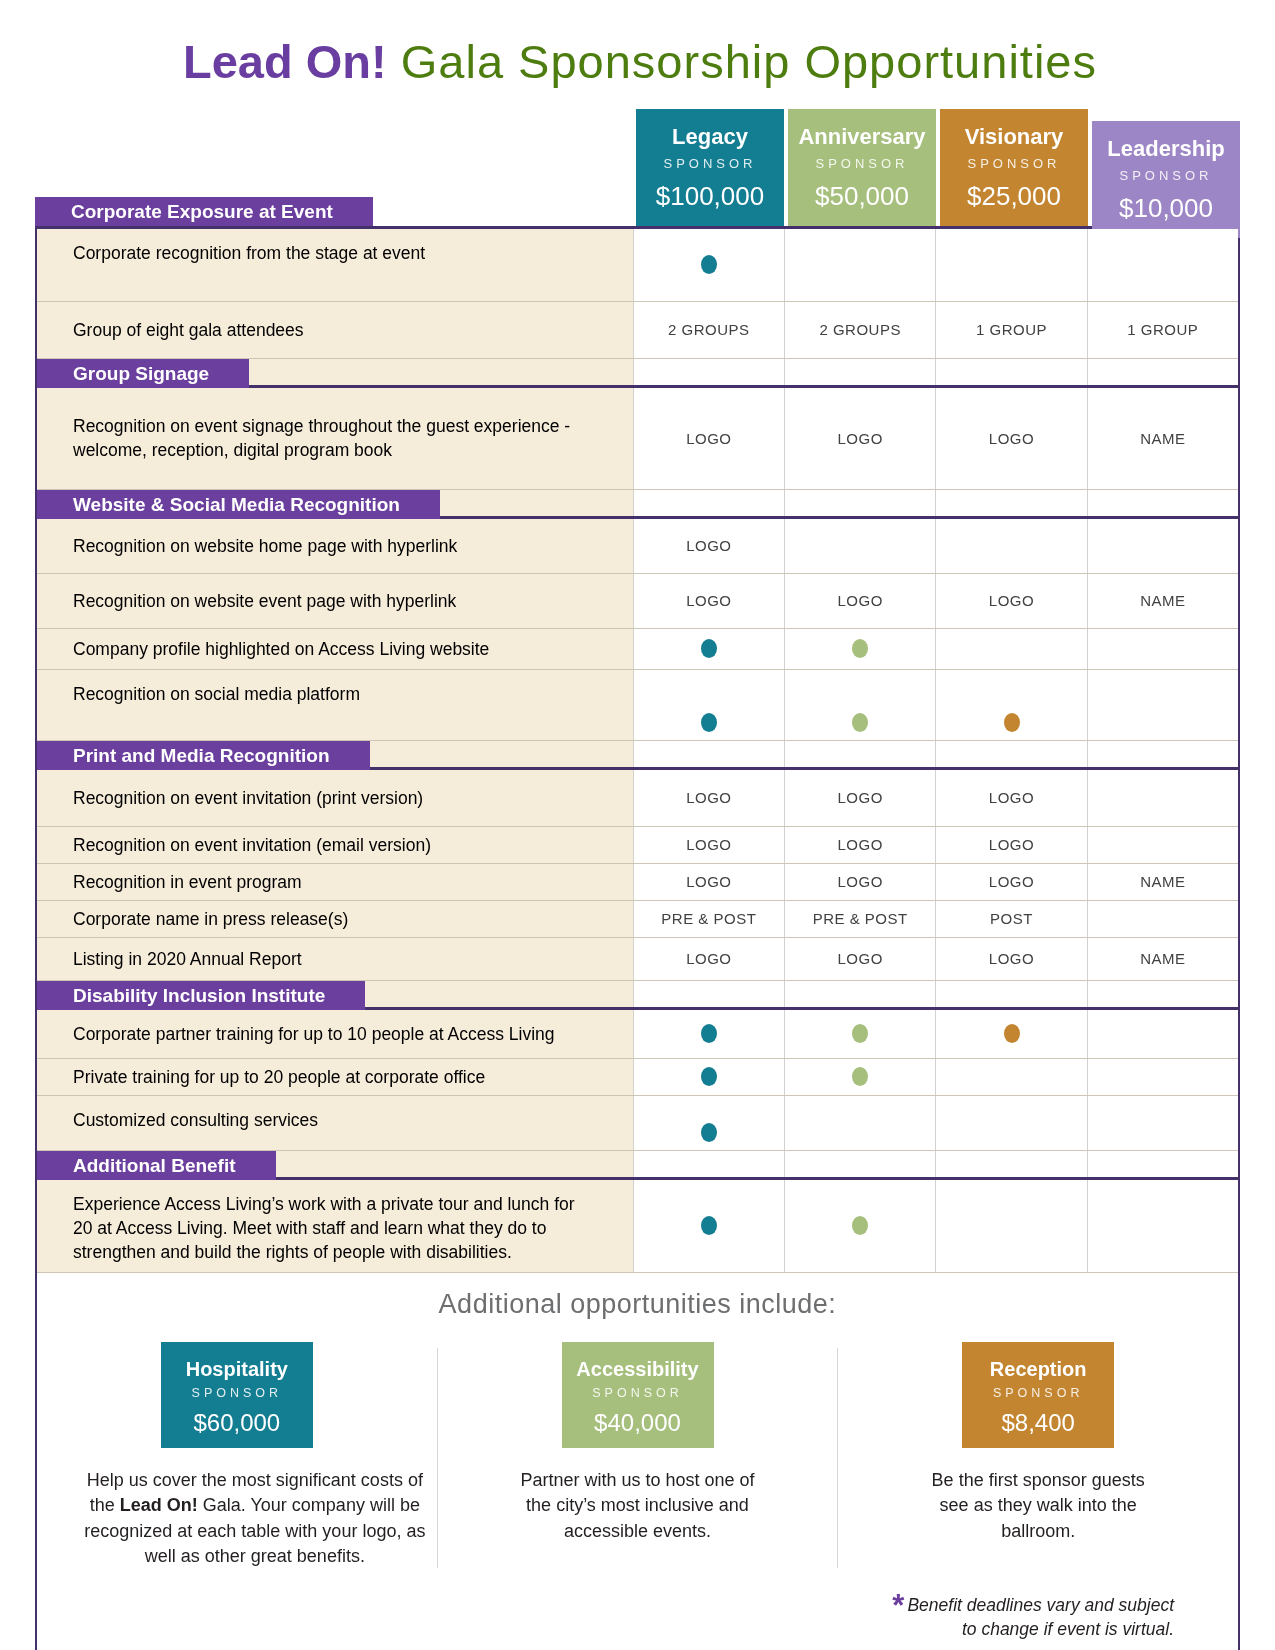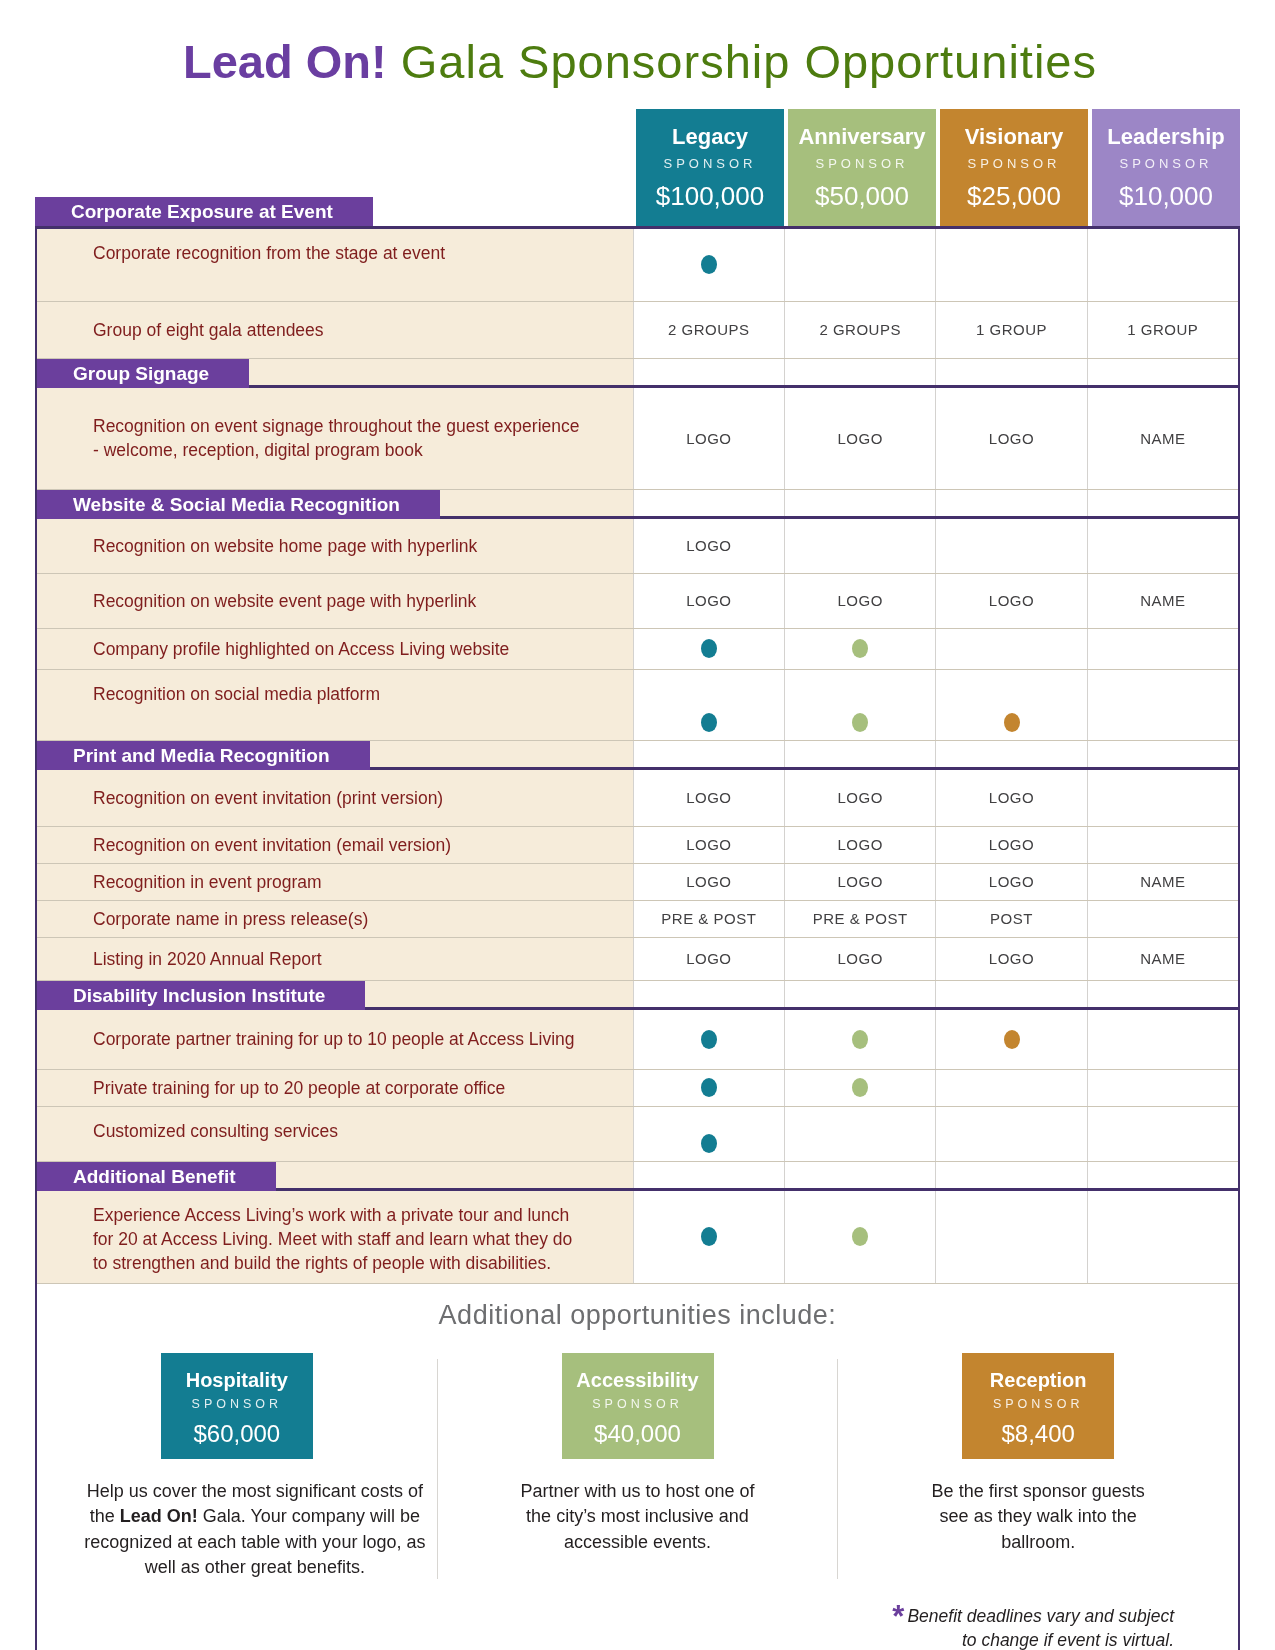--- a/index.html
+++ b/index.html
@@ -28,28 +28,28 @@
 
   
   .boxed{border:2px solid #44306b;border-top:3px solid #44306b;background:#fff;}
 
   
   .row,.section-row{display:flex;box-sizing:border-box;position:relative;}
   .row{border-bottom:1px solid #cdc6b6;}
   .section-row{height:29px;border-bottom:3px solid #44306b;}
   .section-row .bar{position:absolute;left:0;top:0;z-index:2;}
   .cell-label{width:49.6%;box-sizing:border-box;background:#f6ecda;display:flex;align-items:center;
-              padding:0 46px 0 56px;font-size:17.5px;line-height:1.38;color:#7f1d1d;}
+              padding:0 46px 0 36px;font-size:17.5px;line-height:1.38;color:#000000;}
   .cell-val{flex:1;border-left:1px solid #d4d2cf;display:flex;align-items:center;justify-content:center;
             font-size:15px;letter-spacing:.5px;color:#414042;background:#fff;white-space:nowrap;}
   .label-top .cell-label{align-items:flex-start;padding-top:12px;}
   .dots-low .cell-val{align-items:flex-end;padding-bottom:8px;}
   .dot{width:16px;height:19px;border-radius:50%;display:block;}
 
-  .h37{height:37px}.h41{height:41px}.h43{height:43px}.h49{height:60px}.h55{height:55px}
+  .h37{height:37px}.h41{height:41px}.h43{height:43px}.h49{height:49px}.h55{height:55px}
   .h57{height:57px}.h71{height:71px}.h73{height:73px}.h93{height:93px}.h102{height:102px}
 
   
   .opps{padding-top:16px;}
   .opps-heading{text-align:center;font-size:27px;color:#6d6e70;letter-spacing:.5px;}
   .opps-cols{display:flex;margin-top:22px;}
   .opp-col{flex:1;text-align:center;}
   .vdiv{width:1px;background:#d8d6d2;height:220px;margin-top:6px;}
   .opp-block{width:152px;height:106px;box-sizing:border-box;margin:0 auto;color:#fff;text-align:center;padding-top:16px;}
   .opp-name{font-size:20px;font-weight:bold;}
@@ -84,21 +84,21 @@
           <div class="tier-block" style="background: rgb(166, 191, 125);">
             <div class="tier-name">Anniversary</div>
             <div class="tier-sponsor-label">SPONSOR</div>
             <div class="tier-price">$50,000</div>
           </div>
           <div class="tier-block" style="background: rgb(195, 133, 47);">
             <div class="tier-name">Visionary</div>
             <div class="tier-sponsor-label">SPONSOR</div>
             <div class="tier-price">$25,000</div>
           </div>
-          <div class="tier-block" style="background: rgb(156, 134, 198);">
+          <div class="tier-block" style="background: rgb(156, 134, 198); margin-top: 12px;">
             <div class="tier-name">Leadership</div>
             <div class="tier-sponsor-label">SPONSOR</div>
             <div class="tier-price">$10,000</div>
           </div>
         </div>
       <div class="bar first-bar">Corporate Exposure at Event</div>
     </div>
 
     <div class="boxed">
       <div>

